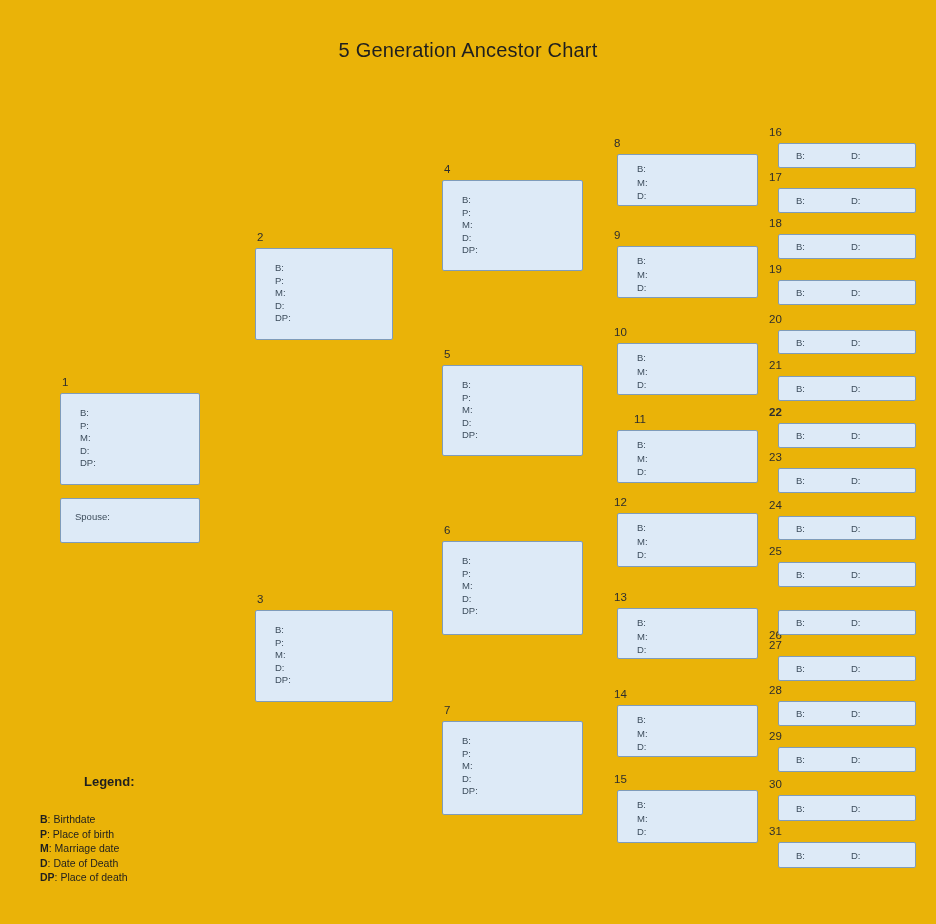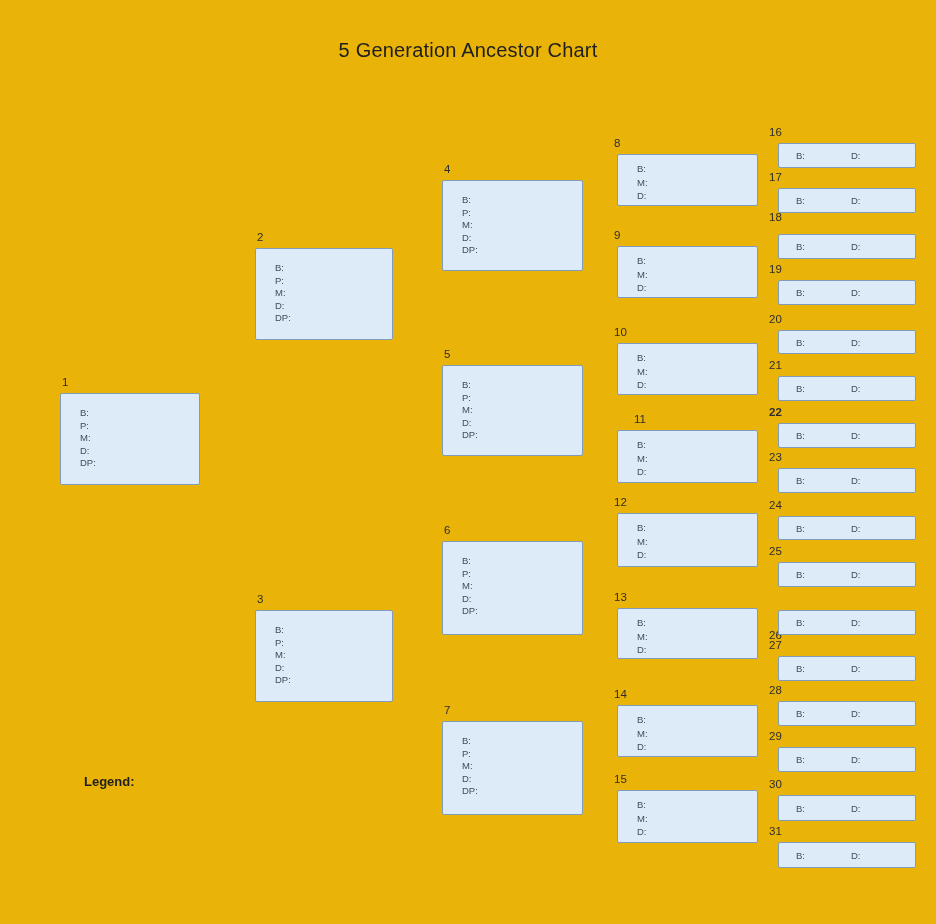--- a/index.html
+++ b/index.html
@@ -218,21 +218,21 @@
       <div class="box-number" style="left: 769px; top: 126px;">16</div>
       <div class="person-box small" style="left: 778px; top: 143px; width: 138px; height: 25px;">
         <span class="field-label">B:</span>
         <span class="field-label">D:</span>
       </div>
       <div class="box-number" style="left: 769px; top: 171px;">17</div>
       <div class="person-box small" style="left: 778px; top: 188px; width: 138px; height: 25px;">
         <span class="field-label">B:</span>
         <span class="field-label">D:</span>
       </div>
-      <div class="box-number" style="left: 769px; top: 211px;">18</div>
+      <div class="box-number" style="left: 769px; top: 217px;">18</div>
       <div class="person-box small" style="left: 778px; top: 234px; width: 138px; height: 25px;">
         <span class="field-label">B:</span>
         <span class="field-label">D:</span>
       </div>
       <div class="box-number" style="left: 769px; top: 263px;">19</div>
       <div class="person-box small" style="left: 778px; top: 280px; width: 138px; height: 25px;">
         <span class="field-label">B:</span>
         <span class="field-label">D:</span>
       </div>
       <div class="box-number" style="left: 769px; top: 313px;">20</div>
@@ -290,15 +290,25 @@
         <span class="field-label">B:</span>
         <span class="field-label">D:</span>
       </div>
       <div class="box-number" style="left: 769px; top: 825px;">31</div>
       <div class="person-box small" style="left: 778px; top: 842px; width: 138px; height: 26px;">
         <span class="field-label">B:</span>
         <span class="field-label">D:</span>
       </div>
     </div>
 
+  <div class="spouse-box">
+    <span class="spouse-label">Spouse:</span>
+  </div>
 
   <div class="legend-heading">Legend:</div>
+  <div class="legend-items">
+      <div class="legend-item"><b>B</b>: Birthdate</div>
+      <div class="legend-item"><b>P</b>: Place of birth</div>
+      <div class="legend-item"><b>M</b>: Marriage date</div>
+      <div class="legend-item"><b>D</b>: Date of Death</div>
+      <div class="legend-item"><b>DP</b>: Place of death</div>
+    </div>
 </div>
 
 </body></html>

